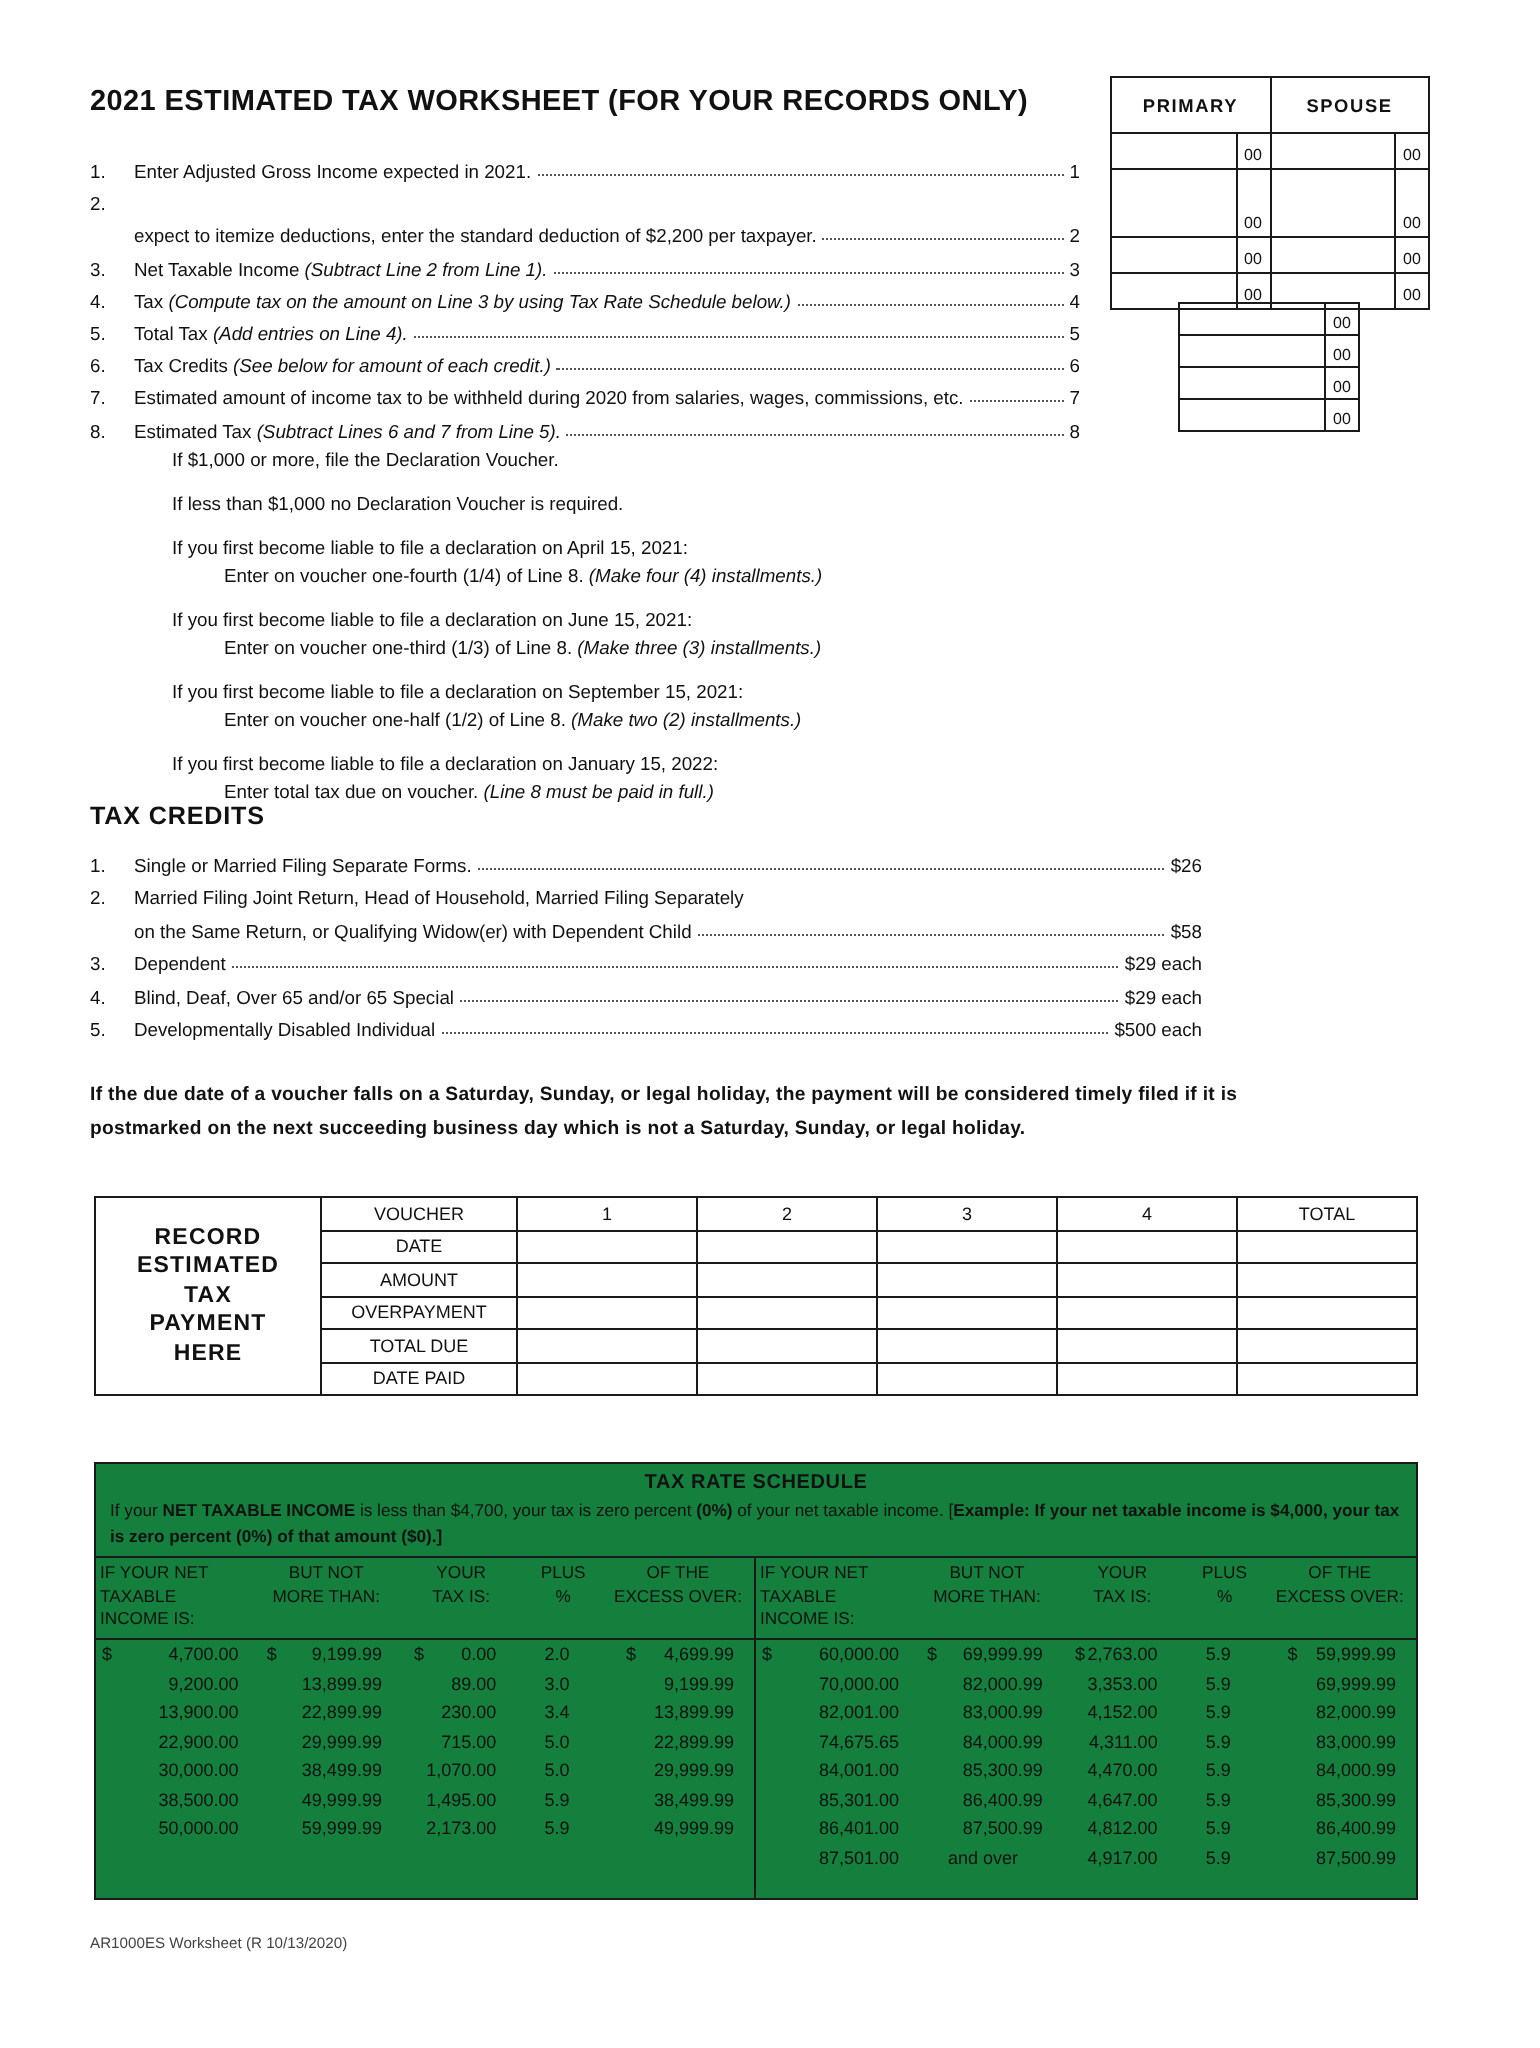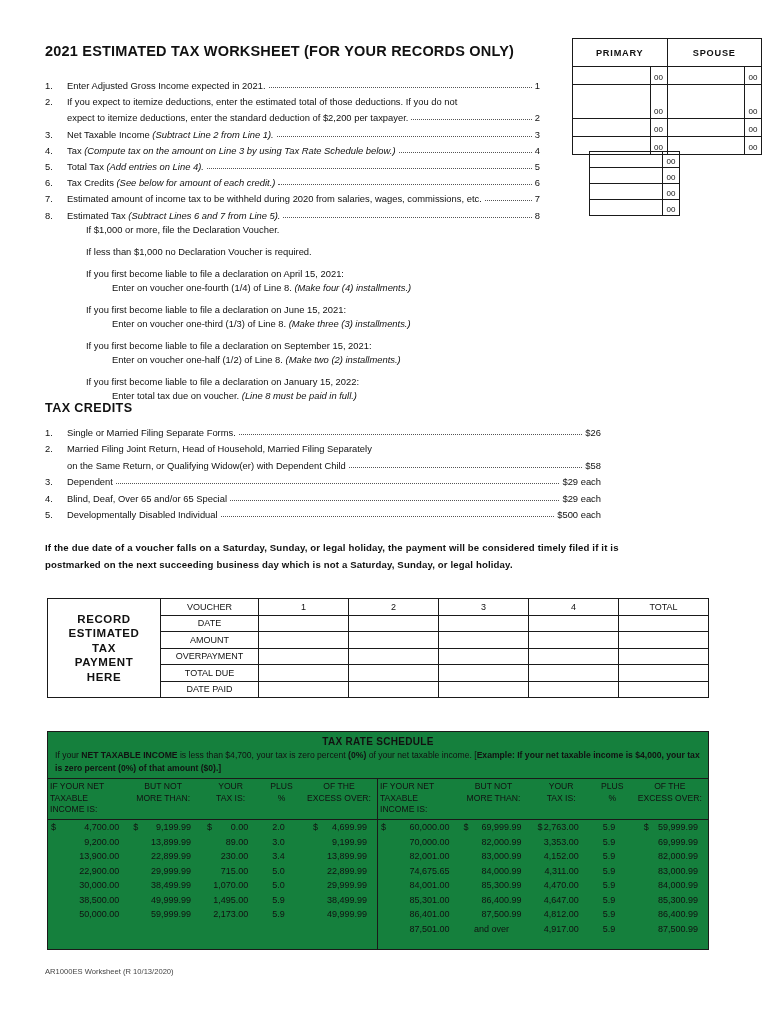--- a/index.html
+++ b/index.html
@@ -65,22 +65,22 @@
     flex: 0 0 auto;
     padding-left: 1px;
     font-size: 9.4px;
   }
   .wline.cont { margin-bottom: 3.2px; }
   .wline.cont .num { visibility: hidden; }
 
   
   #ps-box {
     position: absolute;
-    left: 572px; top: 38px;
-    width: 190px;
+    left: 555px; top: 38px;
+    width: 160px;
     border: 1.6px solid #1a1a1a;
     box-sizing: border-box;
   }
   #ps-head {
     display: flex;
     height: 27px;
     border-bottom: 1.6px solid #1a1a1a;
   }
   #ps-head > div {
     flex: 1 1 50%;
@@ -346,21 +346,20 @@
 
   <div id="worksheet-lines">
       <div class="wline">
         <span class="num">1.</span>
         <span class="txt"><span>Enter Adjusted Gross Income expected in 2021.</span></span>
         <span class="leader"></span>
         <span class="endnum">1</span>
       </div>
       <div class="wline">
         <span class="num">2.</span>
-        <span class="txt"><span>If you expect to itemize deductions, enter the estimated total of those deductions. If you do not</span></span>
       </div>
       <div class="wline cont">
         <span class="num"></span>
         <span class="txt"><span>expect to itemize deductions, enter the standard deduction of $2,200 per taxpayer.</span></span>
         <span class="leader"></span>
         <span class="endnum">2</span>
       </div>
       <div class="wline">
         <span class="num">3.</span>
         <span class="txt"><span>Net Taxable Income </span><span class="ital">(Subtract Line 2 from Line 1).</span></span>

